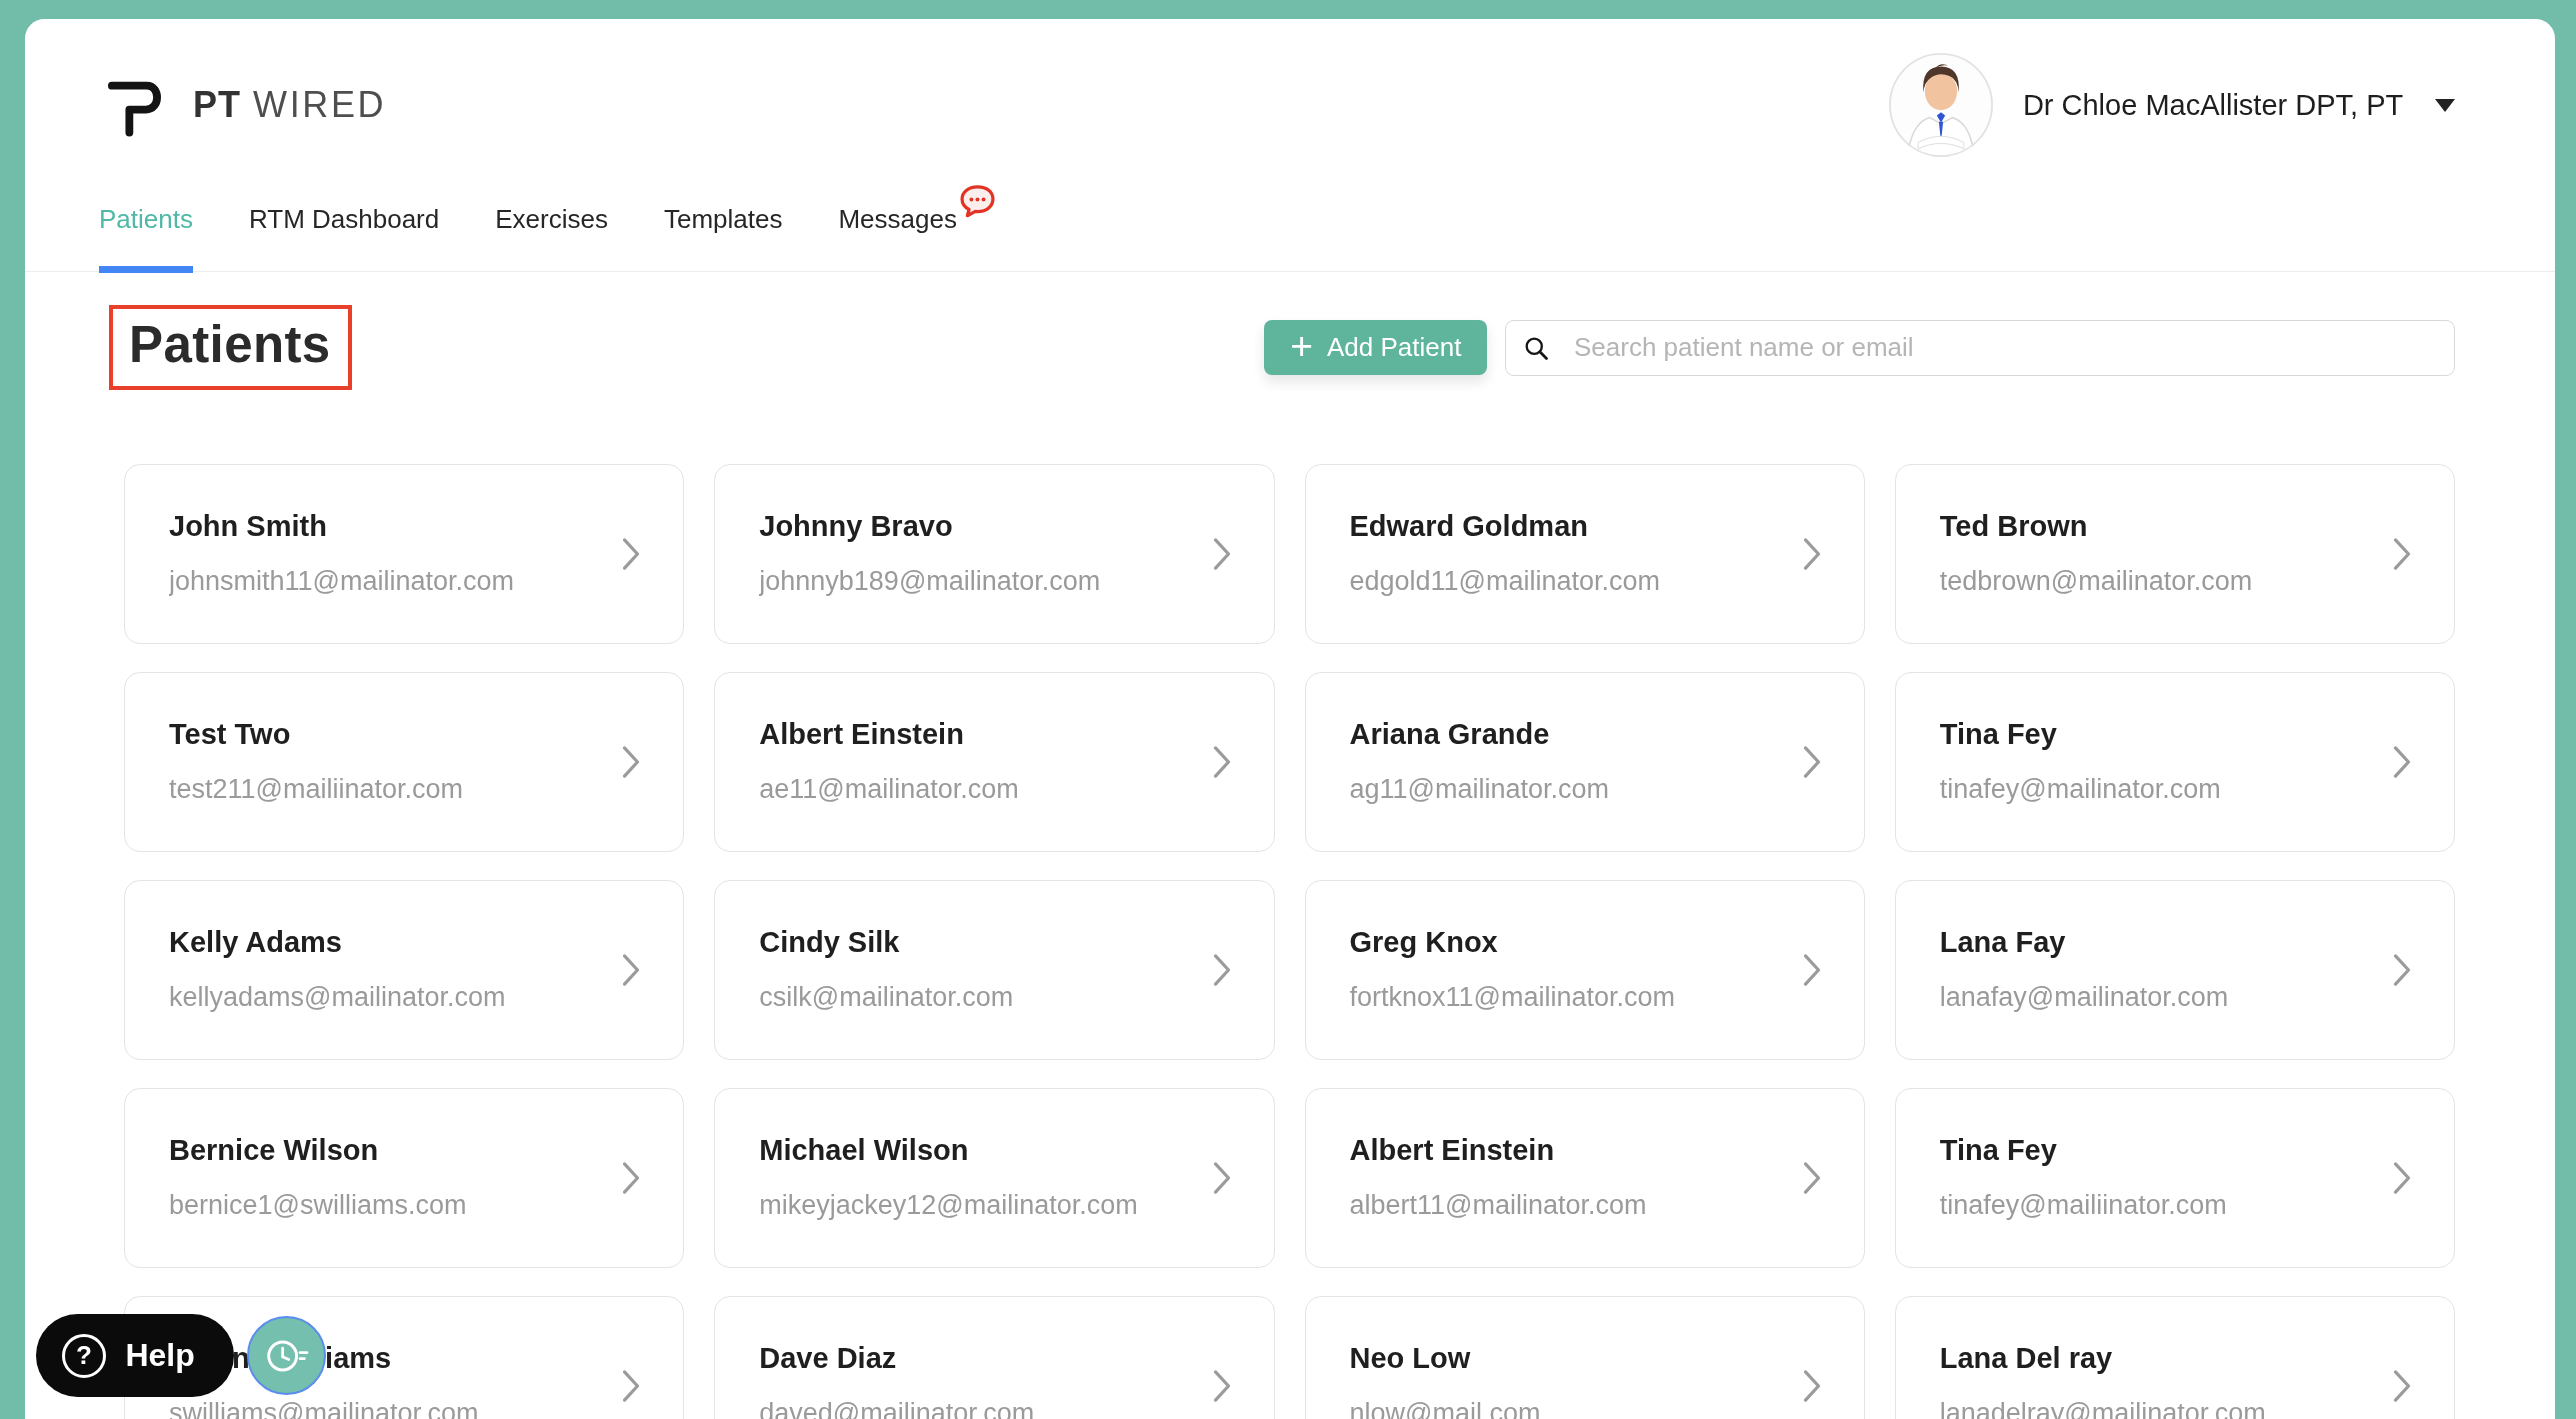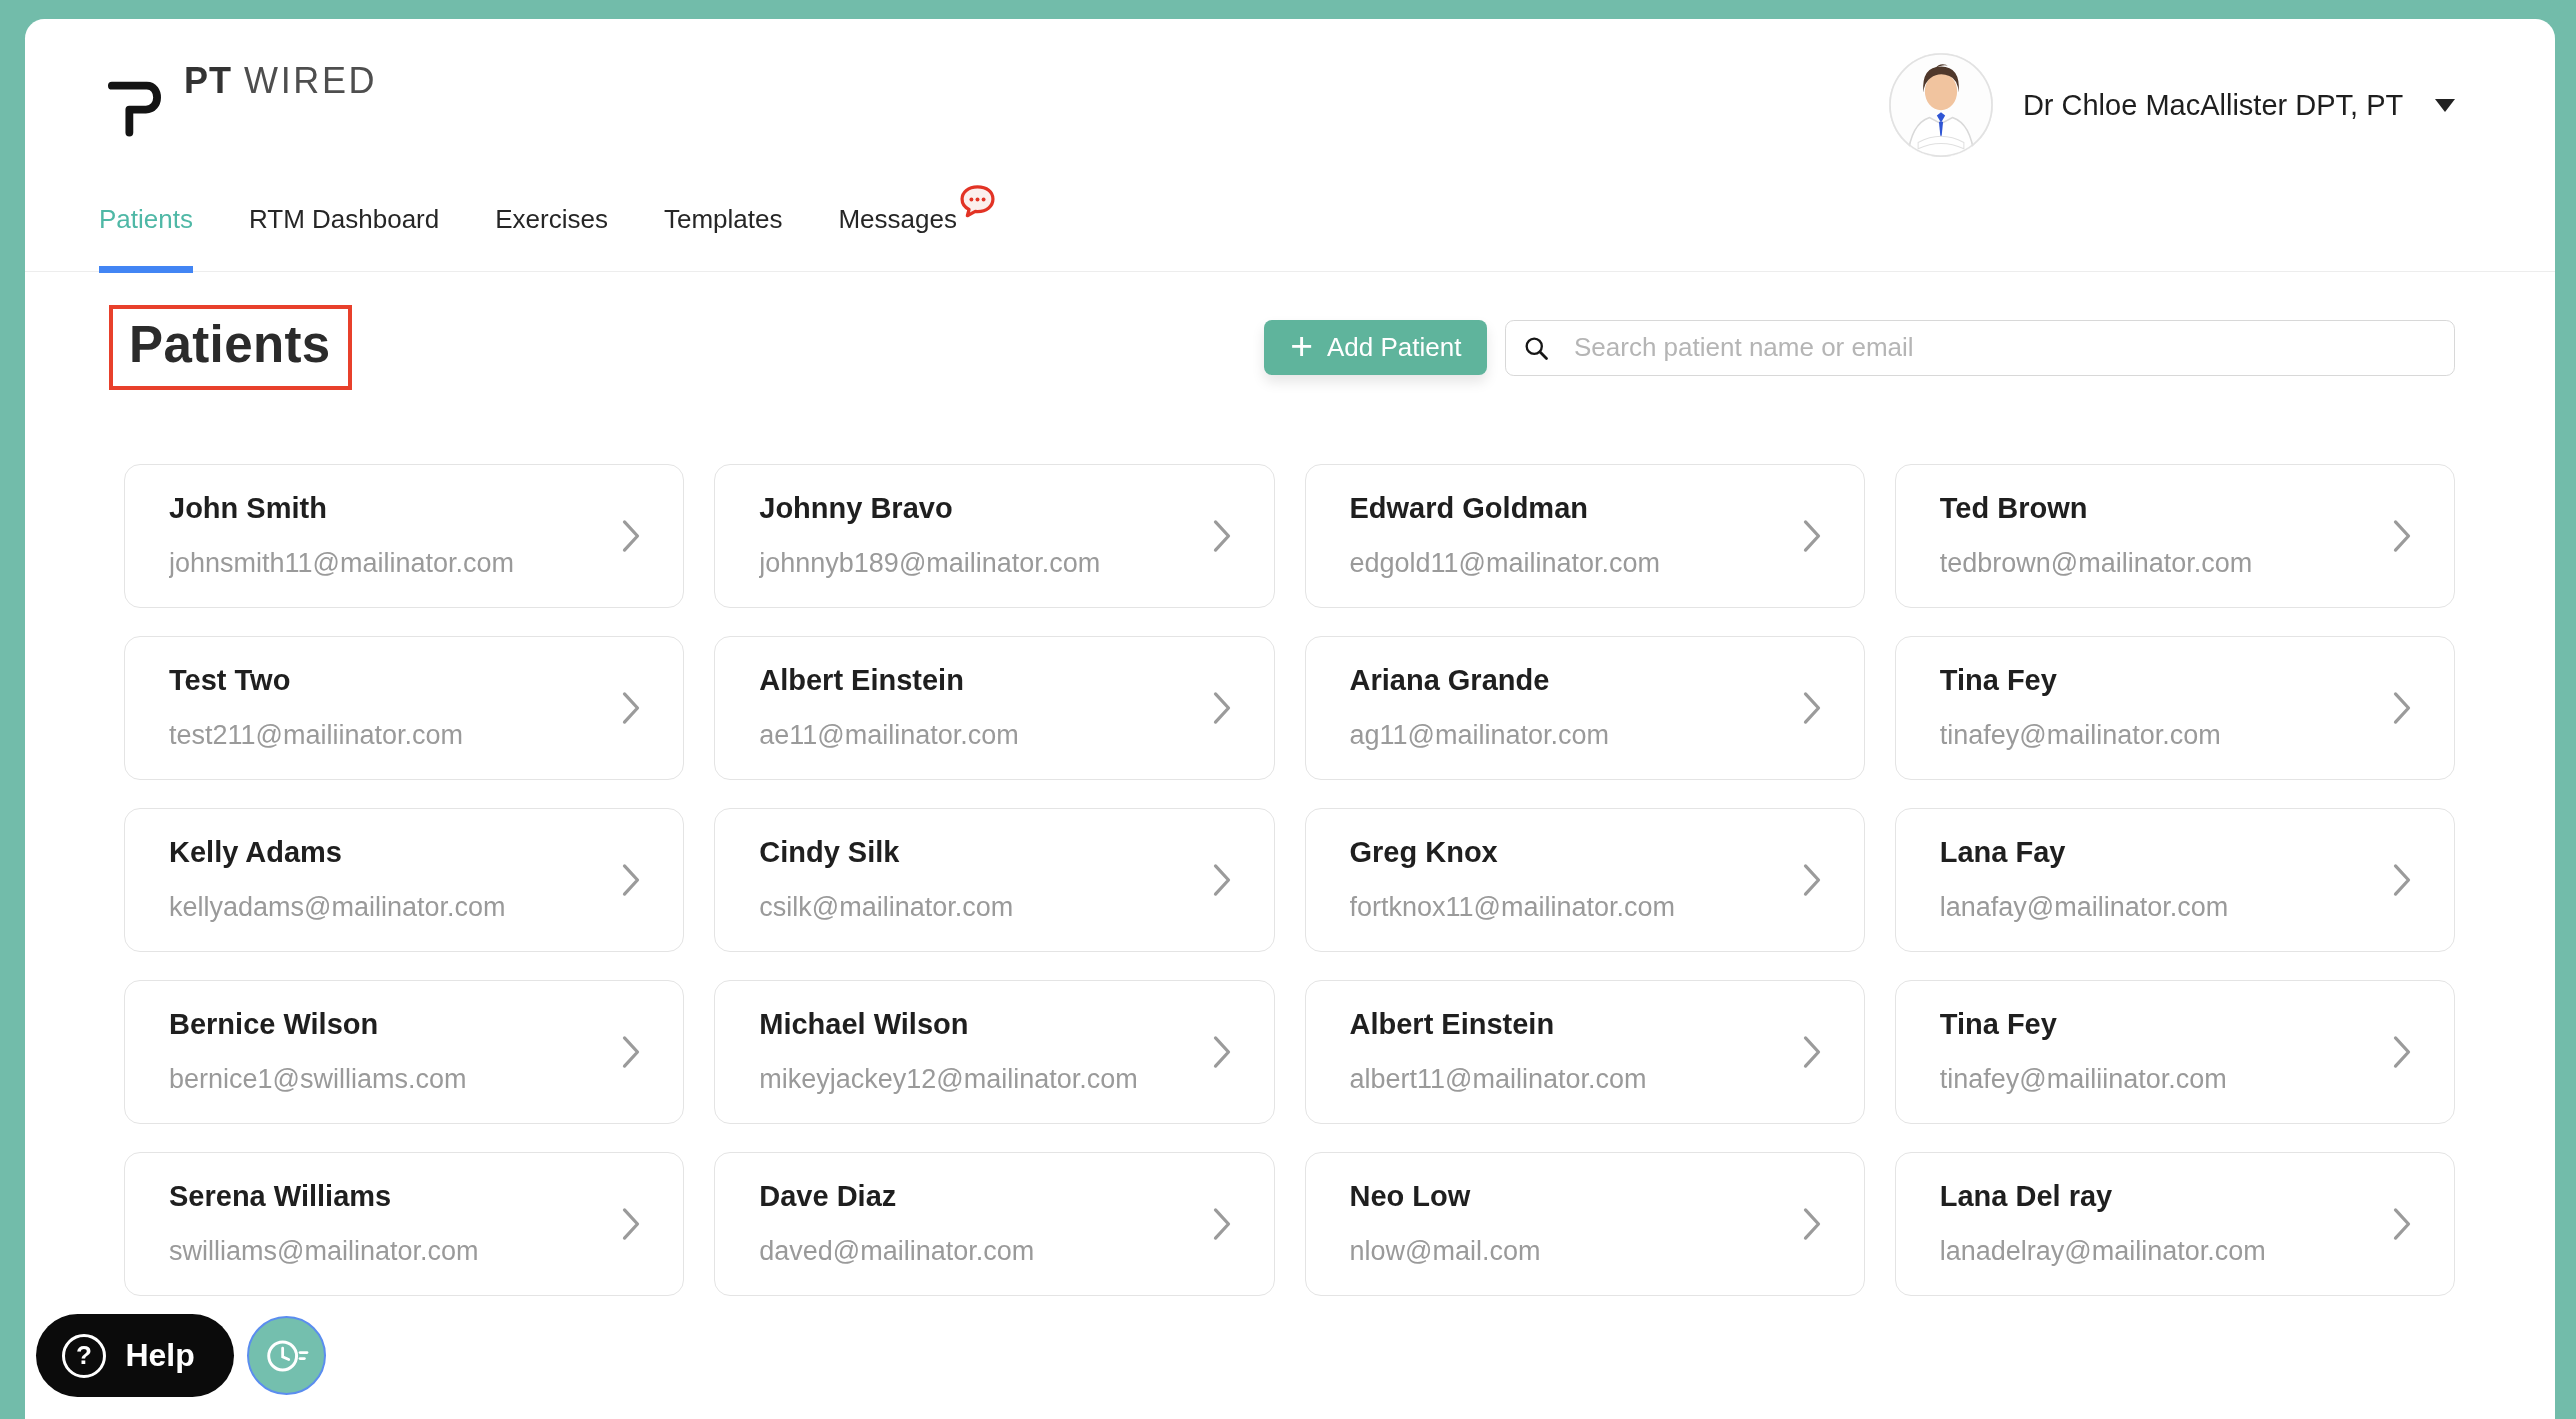--- a/index.html
+++ b/index.html
@@ -9,21 +9,21 @@
     background:#72BCAA;
     position:relative;
   }
   .app {
     position:absolute; left:25px; top:19.4px; right:21px; bottom:-53px;
     background:#ffffff; border-radius:19.4px; overflow:hidden;
   }
 
   
   .header { display:flex; justify-content:space-between; align-items:center; padding:35px 100px 0 74px; height:137px; }
-  .brand { display:flex; gap:16px; }
+  .brand { display:flex; align-items:center; gap:25px; }
   .brand svg { width:69px; height:90px; }
   .brand-text { font-size:36px; display:flex; gap:12.3px; align-items:baseline; }
   .brand-bold { font-weight:700; color:#333; letter-spacing:0.9px; }
   .brand-light { font-weight:400; color:#4e4e4e; letter-spacing:2.6px; }
   .user { display:flex; align-items:center; gap:30px; cursor:pointer; }
   .avatar { width:104px; height:104px; border-radius:50%; overflow:hidden; background:#fdfdfd; box-shadow:0 0 0 1.8px #e2e2e2 inset; }
   .avatar svg { width:100%; height:100%; }
   .user-name { font-size:29px; color:#1e1e1e;text-align:center; }
   .caret { width:0; height:0; border-left:10.6px solid transparent; border-right:10.6px solid transparent; border-top:13px solid #222; margin-left:1.8px; }
 
@@ -43,21 +43,21 @@
     font-size:26px; font-family:inherit; display:flex; align-items:center; gap:14px; cursor:pointer;
     box-shadow:0 7px 12.3px rgba(0,0,0,.10); }
   .plus { font-size:39px; font-weight:300; line-height:1; margin-top:-4.4px; }
   .search { width:950px; height:56px; border:1.8px solid #D8D8D8; border-radius:8.8px; display:flex; align-items:center; gap:24px; padding:0 16px; background:#fff; }
   .search svg { width:28px; height:28px; flex:0 0 auto; }
   .search input { flex:1; border:none; outline:none; font-size:26px; font-family:inherit; color:#333; background:transparent; }
   .search input::placeholder { color:#B5B5B5; }
 
   
   .grid { margin:74px 100px 0 99px; display:grid; grid-template-columns:repeat(4,1fr); column-gap:30px; row-gap:28px; }
-  .card { height:144px; background:#fff; border:1.8px solid #E4E4E4; border-radius:16px; position:relative;
+  .card { height:180px; background:#fff; border:1.8px solid #E4E4E4; border-radius:16px; position:relative;
     display:flex; flex-direction:column; justify-content:center; gap:23px; padding:0 97px 0 44px; cursor:pointer; }
   .p-name { font-size:29px; font-weight:700; color:#1f1f1f; white-space:nowrap; overflow:hidden; }
   .p-email { font-size:27px; color:#9A9A9A; white-space:nowrap; overflow:hidden; }
   .chev { position:absolute; right:39px; top:50%; transform:translateY(-50%); width:26px; height:37px; }
 
   
   .help-btn { position:absolute; left:36px; top:1314px; height:83px; border-radius:42px; background:#0B0B0B;
     display:flex; align-items:center; gap:19.4px; padding:0 39px 0 26px; z-index:11; cursor:pointer; border:none; }
   .q-circle { width:44px; height:44px; border-radius:50%; border:3.5px solid #fff; display:grid; place-items:center;
     color:#fff; font-size:26px; font-weight:700; }

